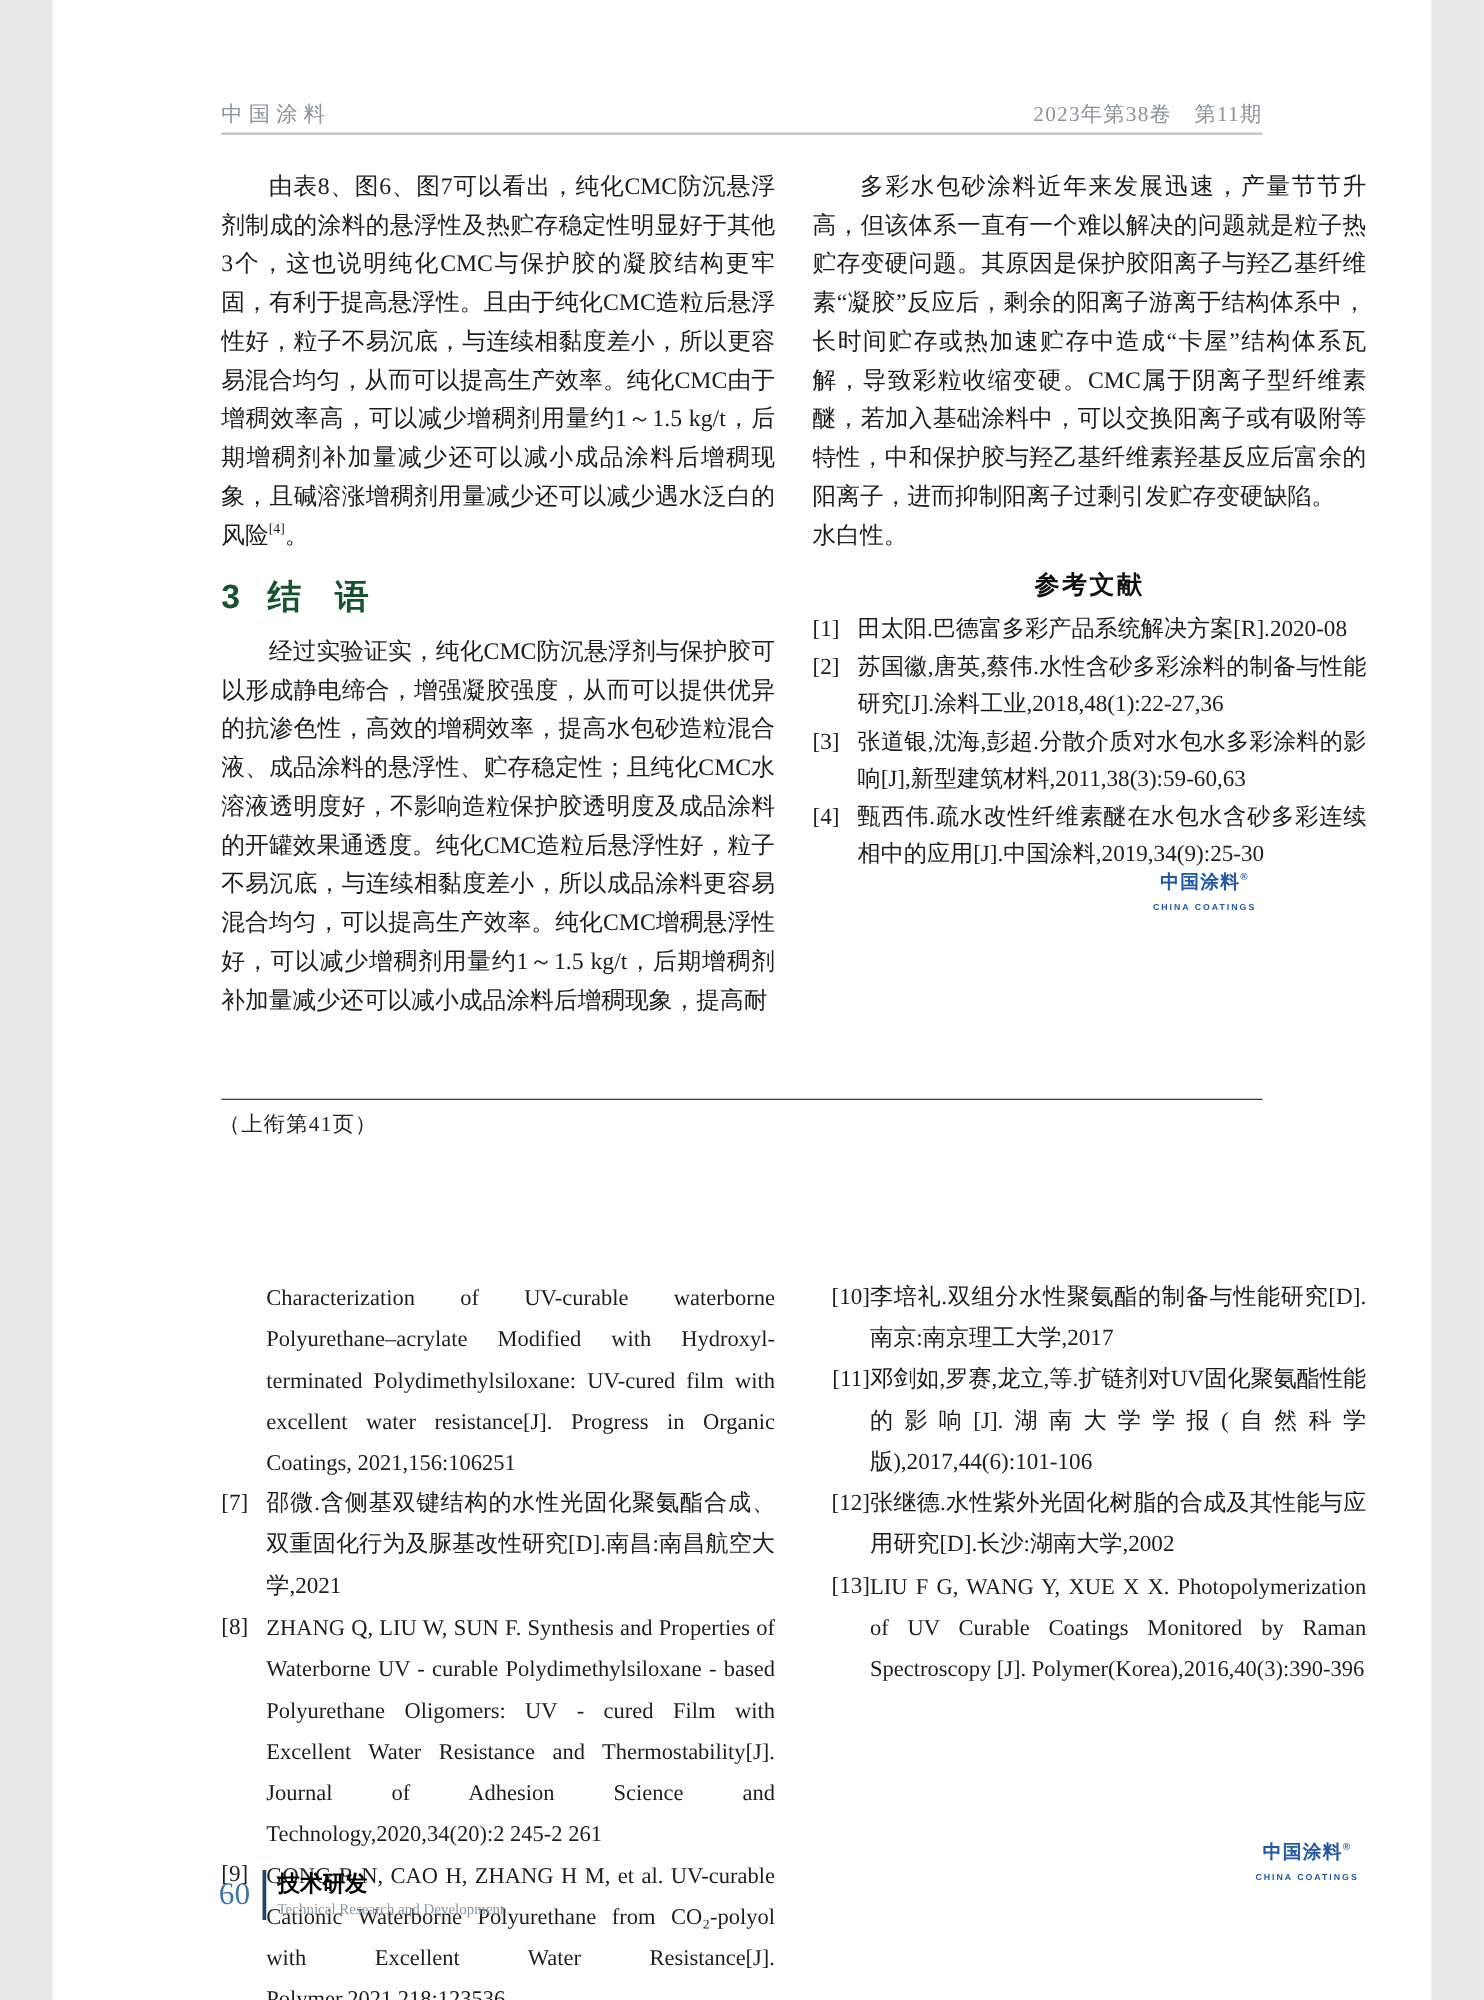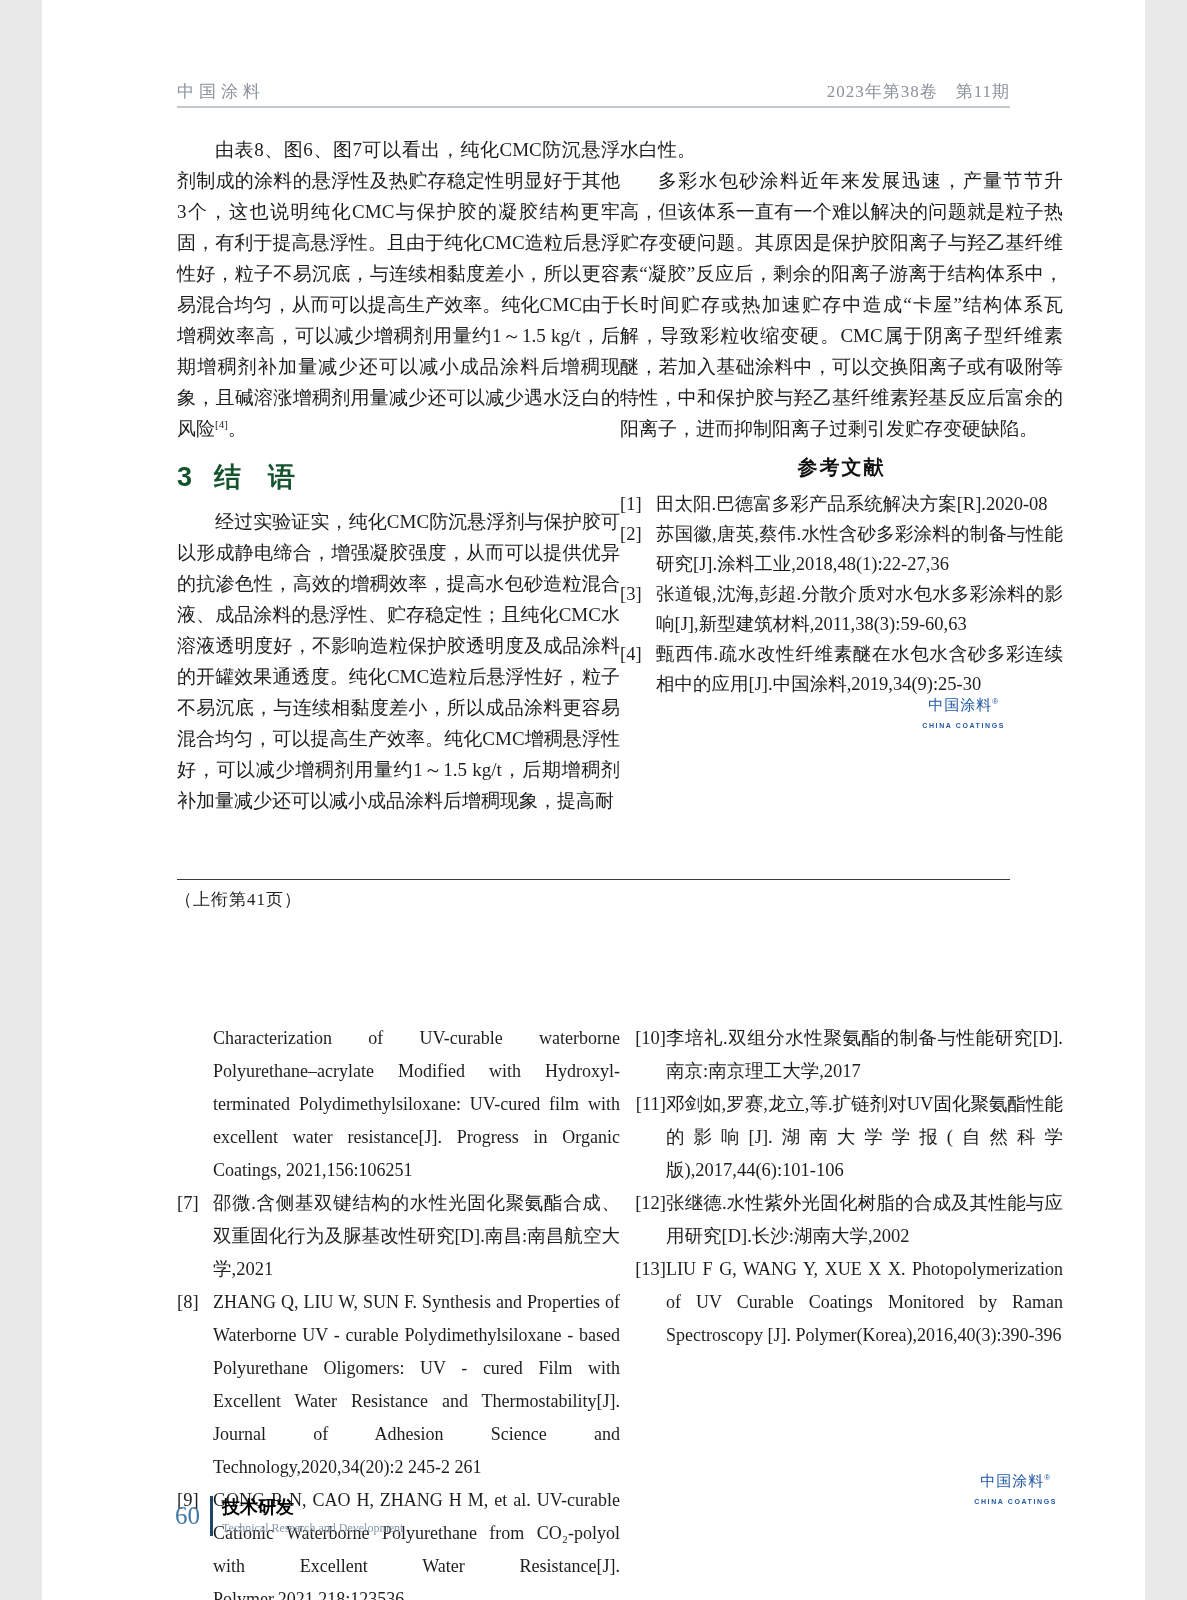--- a/index.html
+++ b/index.html
@@ -15,21 +15,21 @@
     display:flex; justify-content:space-between; align-items:flex-end;
     font-size:17px; color:#8a929c;
   }
   .journal-name { letter-spacing:5px; }
   .issue-info { letter-spacing:1px; }
   .header-rule {
     position:absolute; left:135px; right:135px; top:106px;
     border-top:2px solid #c3c8cd;
   }
   
-  .columns { display:flex; }
+  .columns { display:flex; gap:30px; }
   .upper { position:absolute; top:134px; left:135px; width:917px; }
   .lower { position:absolute; top:1022px; left:135px; width:917px; }
   .col { width:443px; }
   .para {
     margin:0; font-size:19px; line-height:31px;
     text-align:justify; text-justify:inter-ideograph;
   }
   .indent { text-indent:2em; }
   sup.cite { font-size:11px; vertical-align:super; line-height:0; }
   
@@ -61,21 +61,21 @@
   }
   .cont-note {
     position:absolute; left:133px; top:886px;
     font-size:17px; letter-spacing:1px; color:#222; line-height:28px;
   }
   
   .logo { text-align:right; margin-top:26px; margin-right:6px; }
   .logo-inner { display:inline-block; text-align:center; }
   .logo-cn {
     font-family:"Liberation Sans","DejaVu Sans",sans-serif;
-    font-size:15px; font-weight:normal; color:#2258a5; letter-spacing:1px;
+    font-size:15px; font-weight:bold; color:#2258a5; letter-spacing:1px;
     line-height:16px;
   }
   .logo-reg { font-size:8px; vertical-align:super; }
   .logo-en {
     font-family:"Liberation Sans","DejaVu Sans",sans-serif;
     font-size:7px; font-weight:bold; color:#2258a5; letter-spacing:1.6px;
     line-height:10px;
   }
   .logo-upper { position:absolute; right:140px; top:694px; margin:0; }
   .logo-lower-wrap { margin-top:118px; }
@@ -111,22 +111,22 @@
       <p class="para indent"><span>由表8、图6、图7可以看出，纯化CMC防沉悬浮剂制成的涂料的悬浮性及热贮存稳定性明显好于其他3个，这也说明纯化CMC与保护胶的凝胶结构更牢固，有利于提高悬浮性。且由于纯化CMC造粒后悬浮性好，粒子不易沉底，与连续相黏度差小，所以更容易混合均匀，从而可以提高生产效率。纯化CMC由于增稠效率高，可以减少增稠剂用量约1～1.5 kg/t，后期增稠剂补加量减少还可以减小成品涂料后增稠现象，且碱溶涨增稠剂用量减少还可以减少遇水泛白的风险</span><sup class="cite">[4]</sup><span>。</span></p>
 
       <h2 class="section-heading">
         <span class="sec-num">3</span><span class="sec-title">结　语</span>
       </h2>
 
       <p class="para indent">经过实验证实，纯化CMC防沉悬浮剂与保护胶可以形成静电缔合，增强凝胶强度，从而可以提供优异的抗渗色性，高效的增稠效率，提高水包砂造粒混合液、成品涂料的悬浮性、贮存稳定性；且纯化CMC水溶液透明度好，不影响造粒保护胶透明度及成品涂料的开罐效果通透度。纯化CMC造粒后悬浮性好，粒子不易沉底，与连续相黏度差小，所以成品涂料更容易混合均匀，可以提高生产效率。纯化CMC增稠悬浮性好，可以减少增稠剂用量约1～1.5 kg/t，后期增稠剂补加量减少还可以减小成品涂料后增稠现象，提高耐</p>
     </div>
 
     <div class="col">
+      <p class="para indent">多彩水包砂涂料近年来发展迅速，产量节节升高，但该体系一直有一个难以解决的问题就是粒子热贮存变硬问题。其原因是保护胶阳离子与羟乙基纤维素“凝胶”反应后，剩余的阳离子游离于结构体系中，长时间贮存或热加速贮存中造成“卡屋”结构体系瓦解，导致彩粒收缩变硬。CMC属于阴离子型纤维素醚，若加入基础涂料中，可以交换阳离子或有吸附等特性，中和保护胶与羟乙基纤维素羟基反应后富余的阳离子，进而抑制阳离子过剩引发贮存变硬缺陷。</p>
       <p class="para">水白性。</p>
-      <p class="para indent">多彩水包砂涂料近年来发展迅速，产量节节升高，但该体系一直有一个难以解决的问题就是粒子热贮存变硬问题。其原因是保护胶阳离子与羟乙基纤维素“凝胶”反应后，剩余的阳离子游离于结构体系中，长时间贮存或热加速贮存中造成“卡屋”结构体系瓦解，导致彩粒收缩变硬。CMC属于阴离子型纤维素醚，若加入基础涂料中，可以交换阳离子或有吸附等特性，中和保护胶与羟乙基纤维素羟基反应后富余的阳离子，进而抑制阳离子过剩引发贮存变硬缺陷。</p>
 
       <h3 class="ref-heading">参考文献</h3>
 
       <div class="ref">
         <span class="ref-label">[1]</span>
         <p class="ref-text">田太阳.巴德富多彩产品系统解决方案[R].2020-08</p>
       </div>
       <div class="ref">
         <span class="ref-label">[2]</span>
         <p class="ref-text">苏国徽,唐英,蔡伟.水性含砂多彩涂料的制备与性能研究[J].涂料工业,2018,48(1):22-27,36</p>

